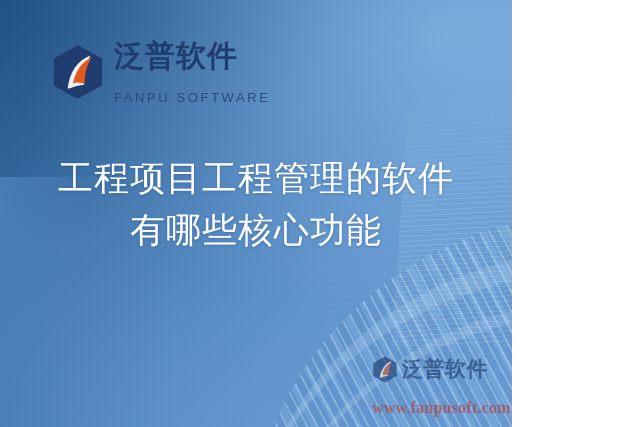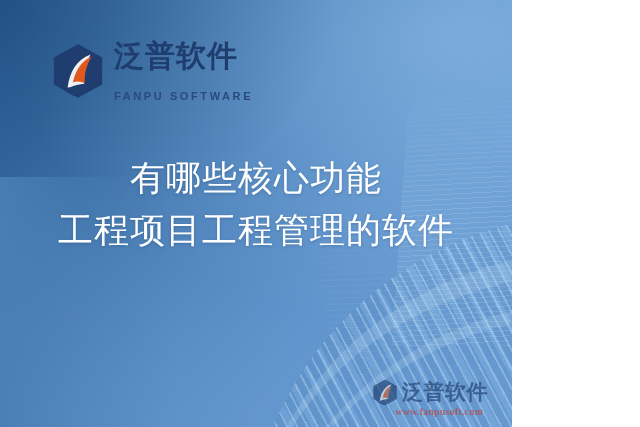--- a/index.html
+++ b/index.html
@@ -156,22 +156,22 @@
     font-family: "DejaVu Sans", "Liberation Sans", sans-serif;
     font-size: 30px;
     font-weight: 700;
     letter-spacing: 1px;
     color: #1f3d6e;
     line-height: 1.05;
     white-space: nowrap;
   }
   .brand-en {
     font-family: "Liberation Sans", sans-serif;
-    font-size: 11px;
-    font-weight: 700;
+    font-size: 13px;
+    font-weight: 400;
     letter-spacing: 2.6px;
     color: #2a4a7d;
     margin-top: 18px;
     white-space: nowrap;
   }
 
   
   .headline {
     position: absolute;
     left: 0; right: 0;
@@ -200,25 +200,25 @@
     font-family: "DejaVu Sans", "Liberation Sans", sans-serif;
     font-size: 21px;
     font-weight: 700;
     color: #1b3a6b;
     line-height: 1;
     letter-spacing: 0.5px;
     white-space: nowrap;
   }
   .wm-url {
     font-family: "Liberation Serif", "DejaVu Serif", serif;
-    font-size: 10px;
+    font-size: 16px;
     font-weight: 700;
     color: #c0392b;
     letter-spacing: 0.2px;
-    margin-top: 0;
+    margin-top: 16px;
     text-align: center;
     white-space: nowrap;
   }
 </style>
 </head>
 <body>
 
 <div id="stage">
 
   <div class="bg-base"></div>
@@ -245,22 +245,22 @@
       <path d="M40 74 C46 48 58 32 76 24 C66 42 62 58 63 76 C56 72 48 71 40 74 Z" fill="#e05a20"></path>
       <path d="M24 90 C40 78 62 74 84 80 C66 86 52 92 42 100 Z" fill="#1f3d6e"></path>
     </svg>
     <div class="brand-text">
       <div class="brand-cn">泛普软件</div>
       <div class="brand-en">FANPU SOFTWARE</div>
     </div>
   </div>
 
   <div class="headline">
+    <span class="ln">工程项目工程管理的软件</span>
     <span class="ln">有哪些核心功能</span>
-    <span class="ln">工程项目工程管理的软件</span>
   </div>
 
   <div class="watermark">
     <div class="wm-row">
       <svg class="wm-mark" viewBox="0 0 100 104">
         <path d="M50 2 L95 27 L95 77 L50 102 L5 77 L5 27 Z" fill="#1b3a6b"></path>
         <path d="M30 84 C34 52 48 30 74 20 C64 40 60 62 62 84 Z" fill="#ffffff" opacity="0.9"></path>
         <path d="M40 74 C46 48 58 32 76 24 C66 42 62 58 63 76 C56 72 48 71 40 74 Z" fill="#d5521c"></path>
         <path d="M24 90 C40 78 62 74 84 80 C66 86 52 92 42 100 Z" fill="#1b3a6b"></path>
       </svg>

